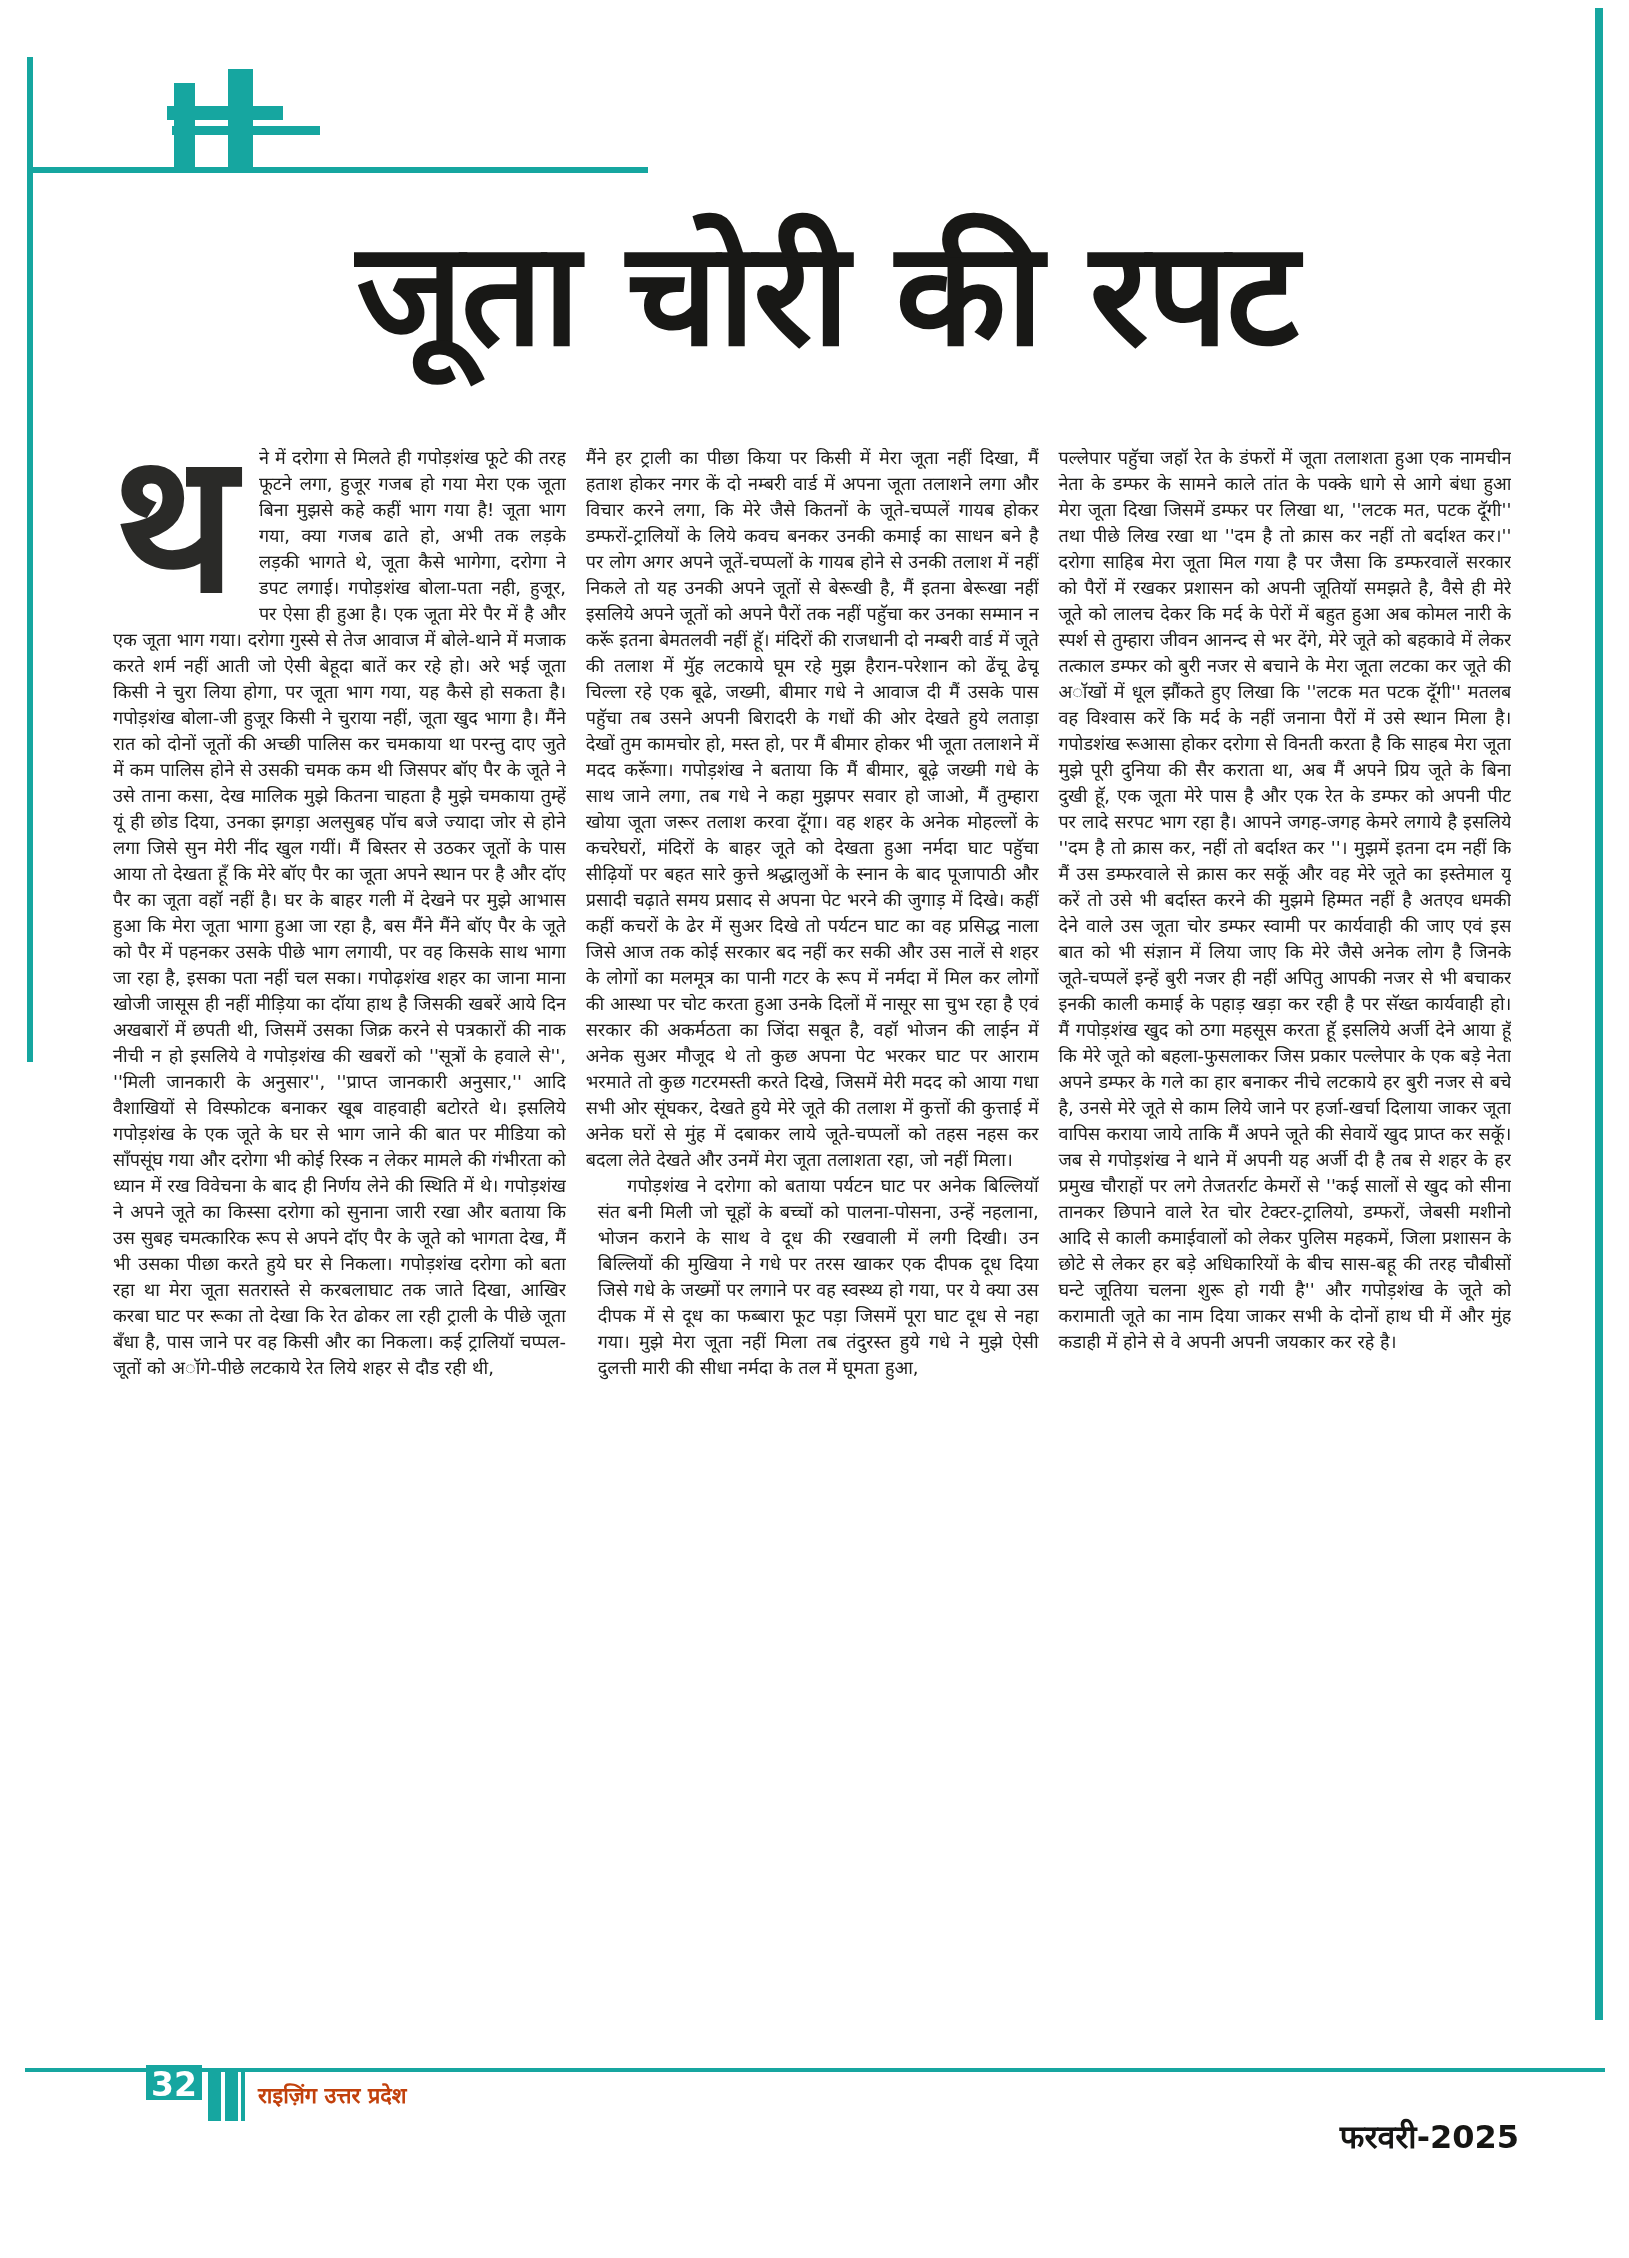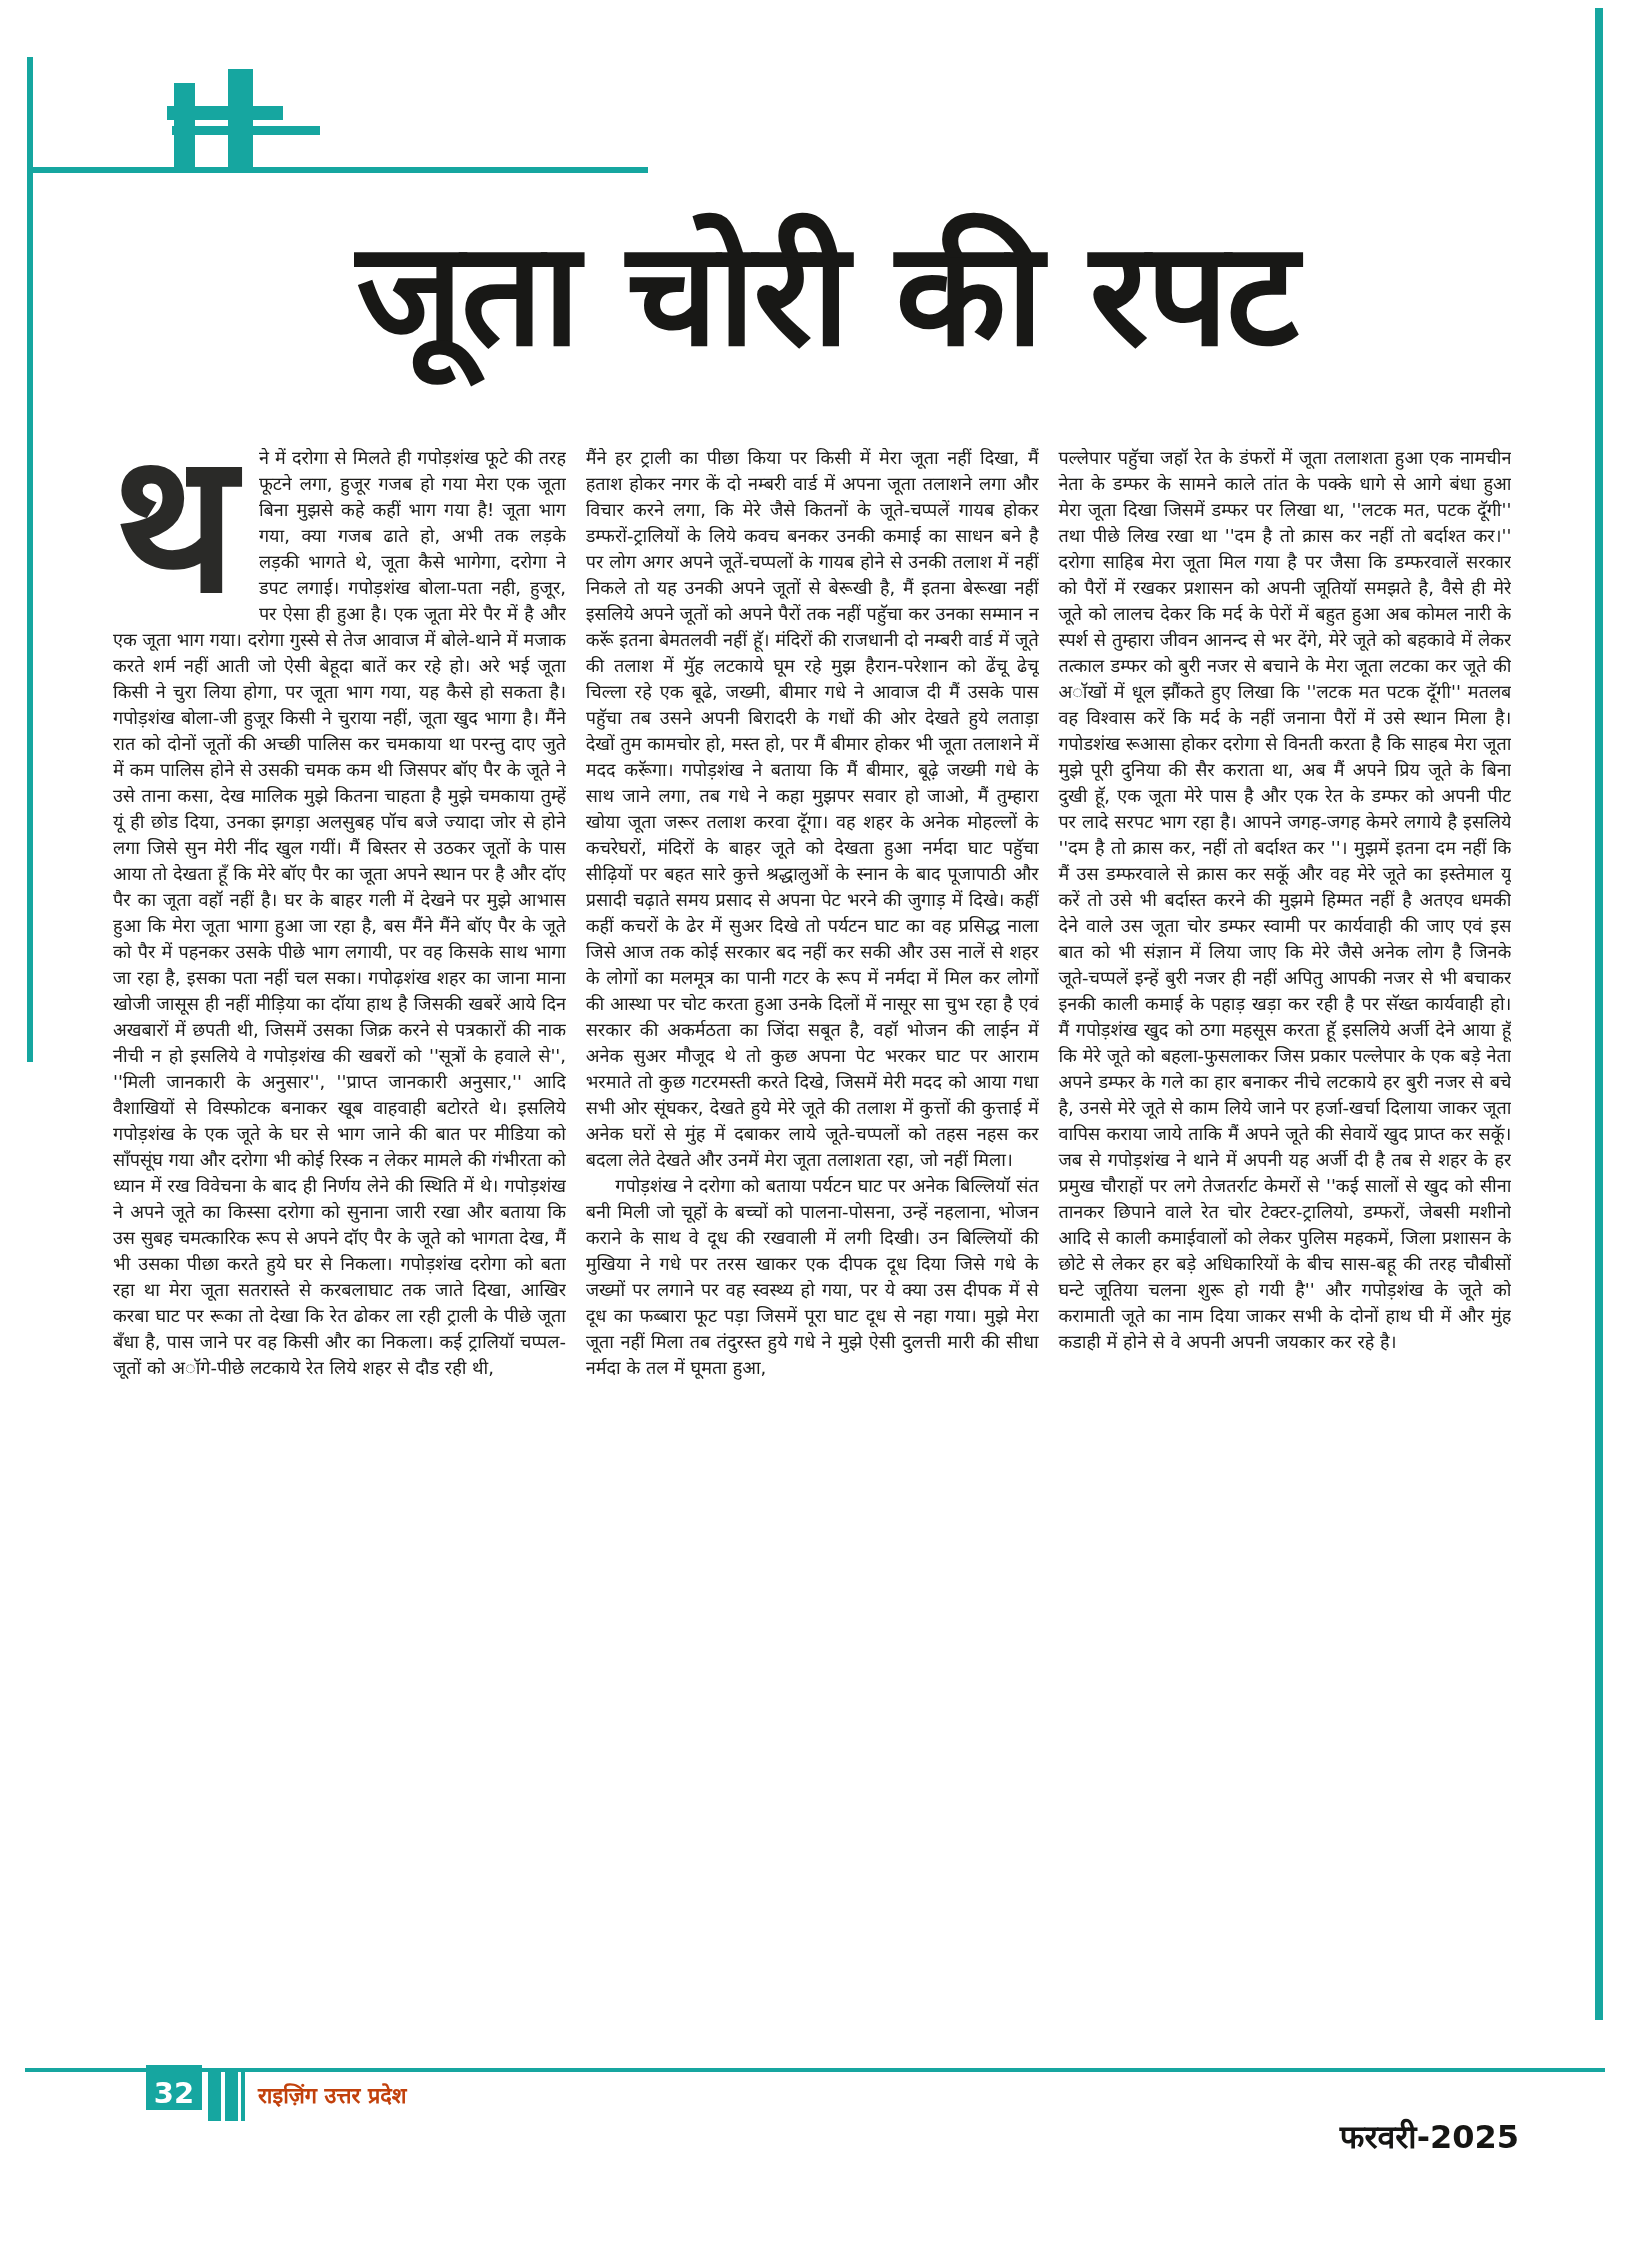--- a/index.html
+++ b/index.html
@@ -39,33 +39,33 @@
   
   .article{
     position:absolute; left:113px; top:445px; width:1399px; height:1596px;
     display:flex; gap:19.7px;
   }
   .col{
     width:453px; height:1596px; overflow:hidden;
     font-size:18px; line-height:26px; text-align:justify; color:var(--ink);
   }
   .col p{margin:0;}
-  .col p + p{text-indent:29.6px;}
+  .col p + p{text-indent:29.6px;margin-left:12px;}
   .dropcap{
     float:left; width:136px; height:158px; margin:5.9px 9.9px 0 0;
     font-size:193px; line-height:146px; font-weight:bold; color:#2a2a28;
     overflow:visible;
   }
 
   
   .footer-rule{position:absolute; left:24.6px; top:2068px; width:1580px; height:3.9px; background:var(--teal);}
   .page-badge{
-    position:absolute; left:146px; top:2065px; width:56px; height:45px;
-    background:var(--teal); color:#fff; font-weight:bold; font-size:29px;
-    display:flex; align-items:flex-end; justify-content:center;
+    position:absolute; left:146px; top:2065px; width:56px; height:35px;
+    background:var(--teal); color:#fff; font-weight:bold; font-size:33px;
+    display:flex; align-items:flex-start; justify-content:center;
   }
   .accent-bar{position:absolute; background:var(--teal);}
   .accent-1{left:208px; top:2068px; width:12.8px; height:53px;}
   .accent-2{left:225px; top:2068px; width:12.8px; height:53px;}
   .accent-3{left:241px; top:2068px; width:3.9px;  height:53px;}
   .magazine-name{
     position:absolute; left:258px; top:2080px; font-size:21.7px; font-weight:bold; color:#c2410c;
   }
   .issue-date{
     position:absolute; right:110px; top:2114px; font-size:32px; font-weight:bold; color:#161614;

